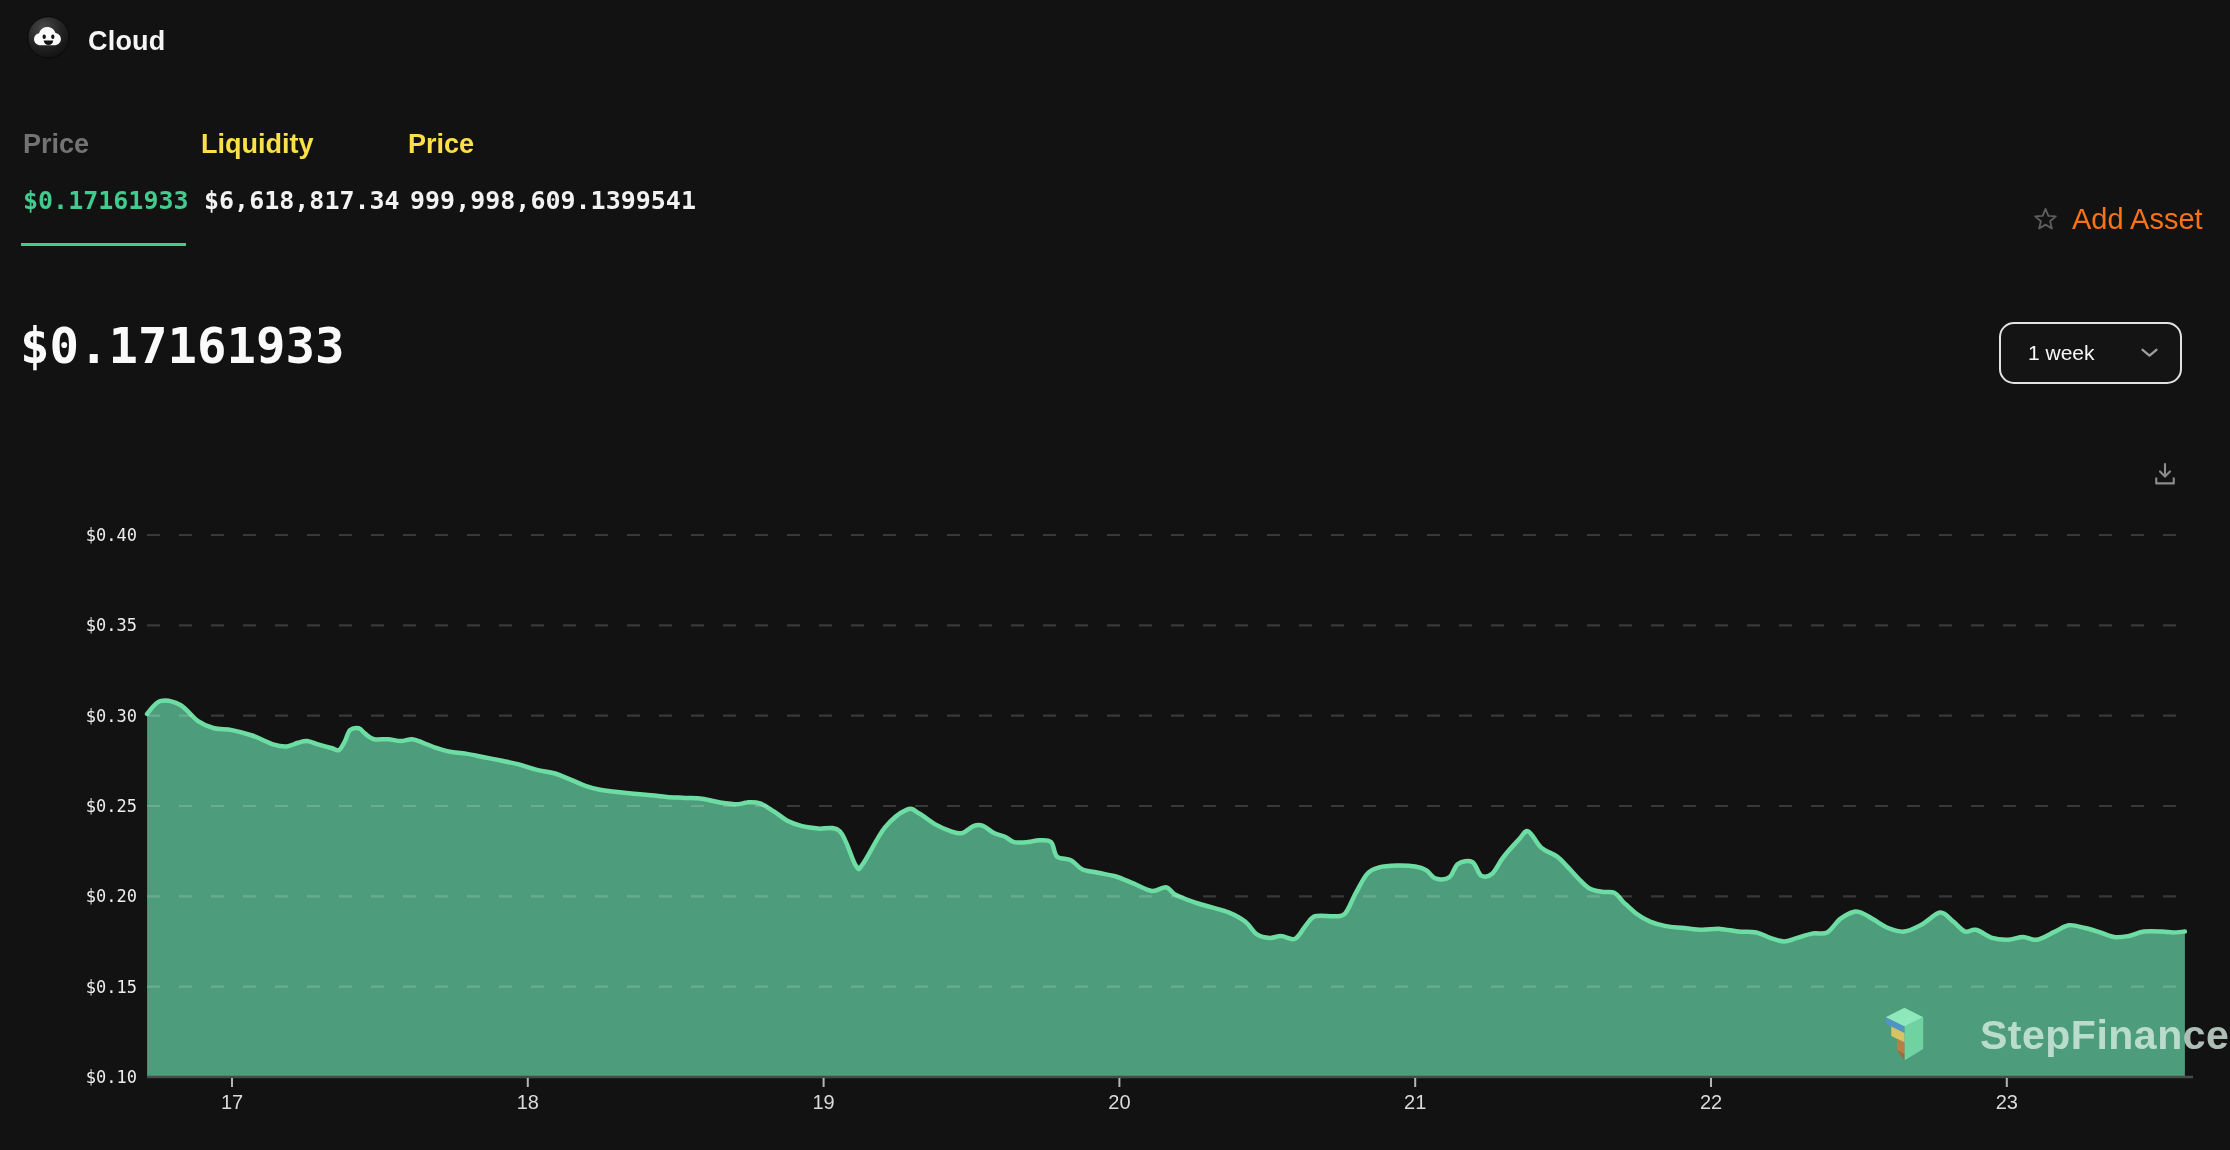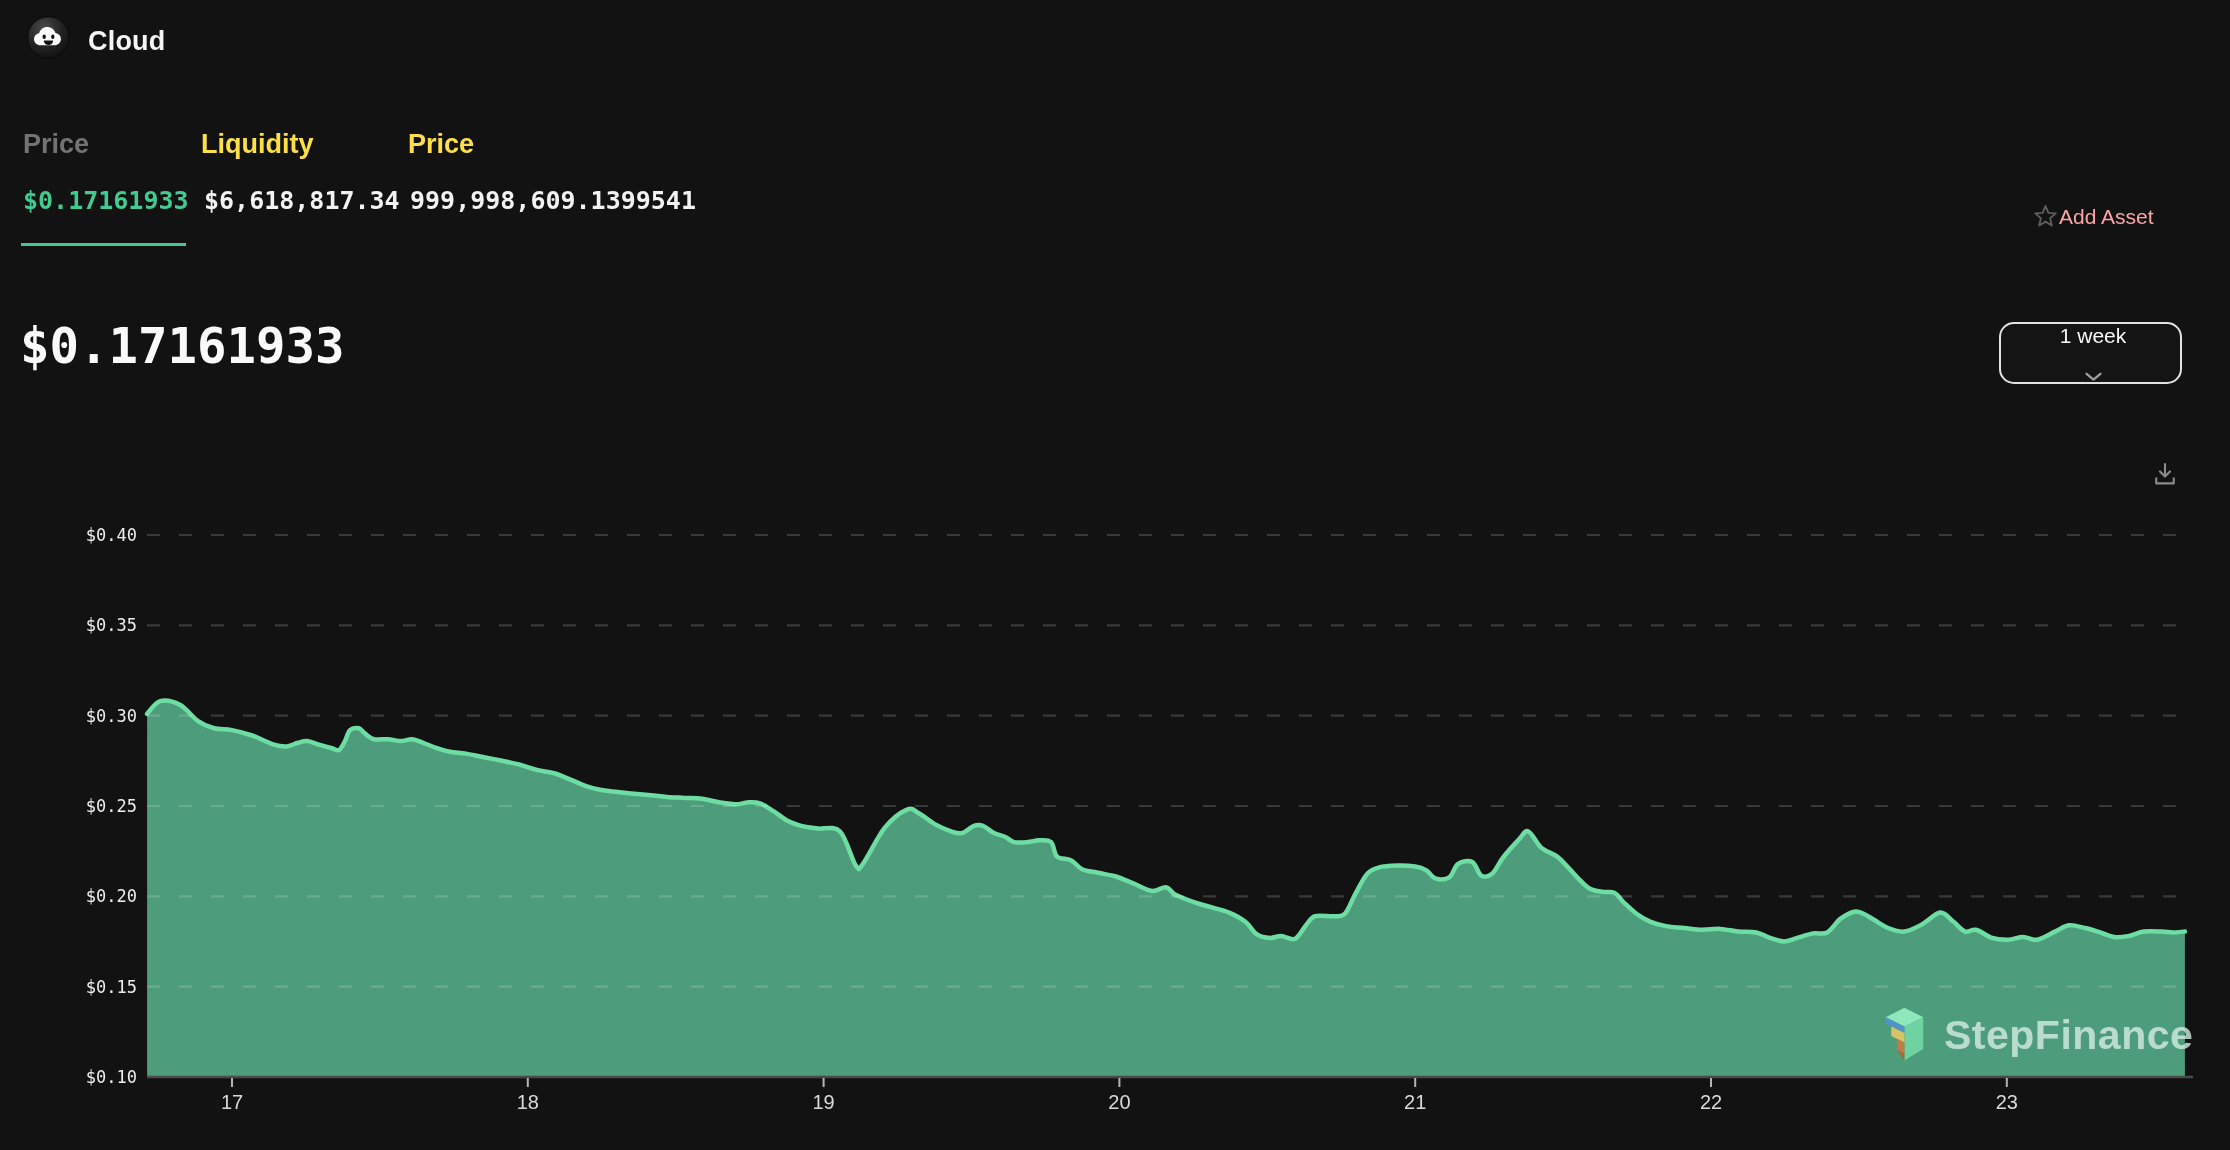--- a/index.html
+++ b/index.html
@@ -25,48 +25,48 @@
   }
   .tab-value.active { color:#41cb8f; }
   .tab-underline { position:absolute; left:21px; top:243px; width:165px; height:3px; background:#41cb8f; }
   .col-price  { left:23px; }
   .col-liq    { left:201px; }
   .col-supply { left:408px; }
   .col-liq-v  { left:204px; }
   .col-supply-v { left:410px; }
   
   .add-asset {
-    position:absolute; left:2032px; top:203px; display:flex; align-items:center; gap:0;
-    color:#fca5a5; font-size:21px; cursor:pointer;
+    position:absolute; left:2032px; top:203px; display:flex; align-items:center; gap:13px;
+    color:#f97316; font-size:29px; cursor:pointer;
   }
   
   .big-price {
     position:absolute; left:20px; top:318px;
     font-family:"DejaVu Sans Mono", monospace; font-weight:700;
     font-size:49px; color:#fafafa; line-height:1.2;
   }
   .range-select {
     position:absolute; left:1999px; top:322px; width:183px; height:62px;
     border:2.5px solid #e2e2e2; border-radius:15px; background:#141414;
     display:flex; align-items:center; justify-content:space-between;
-    padding:0 22px 0 27px; cursor:pointer;flex-direction:column;
+    padding:0 22px 0 27px; cursor:pointer;
   }
   .range-select .value { font-size:21px; color:#f7f7f7; font-weight:500; }
   
   .download-btn { position:absolute; left:2150px; top:459px; width:30px; height:30px; cursor:pointer; }
   
   .chart-svg { position:absolute; left:0; top:0; width:2230px; height:1150px; }
   .ylabel { font-family:"DejaVu Sans Mono", monospace; font-size:17px; font-weight:500; fill:#ededed; }
   .xlabel { font-family:"Liberation Sans", sans-serif; font-size:20px; fill:#dadada; }
   
   .watermark {
     position:absolute; left:1880px; top:1003px; display:flex; align-items:center; gap:17px;
   }
   .watermark .brand {
-    font-size:41px; font-weight:600; color:rgba(217,238,228,0.78); letter-spacing:0.5px;
+    font-size:41px; font-weight:600; color:rgba(217,238,228,0.78); letter-spacing:0.5px;margin-left:36px;
   }
 </style>
 </head>
 <body>
 
 <div class="page">
 
   <svg class="chart-svg" viewBox="0 0 2230 1150">
     <g>
         <path d="M147.1 713.9C149.3 711.8,154.6 702.7,160.1 701.2C165.6 699.7,173.6 701.5,179.9 704.8C186.2 708.1,192.3 717.2,198.0 721.1C203.7 725.0,208.3 726.8,214.0 728.3C219.6 729.8,225.6 728.9,232.0 730.1C238.4 731.3,245.1 733.1,252.1 735.5C259.1 737.9,268.2 742.8,274.0 744.6C279.8 746.4,283.0 746.7,287.0 746.4C291.0 746.1,294.6 743.7,298.0 742.8C301.3 741.9,303.6 740.7,307.1 741.0C310.6 741.3,314.8 743.4,319.0 744.6C323.1 745.8,328.6 747.3,332.0 748.2C335.3 749.1,336.9 751.2,339.1 750.0C341.2 748.8,343.2 744.3,345.0 741.0C346.8 737.6,347.7 732.2,350.0 730.1C352.3 728.0,356.4 727.7,358.9 728.3C361.4 728.9,362.6 731.9,365.1 733.7C367.6 735.5,370.2 738.3,374.0 739.2C377.8 740.1,383.4 738.9,387.9 739.2C392.4 739.5,396.9 741.0,400.9 741.0C404.9 741.0,408.4 738.9,412.1 739.2C415.8 739.5,418.9 741.3,423.1 742.8C427.2 744.3,432.5 746.7,437.0 748.2C441.5 749.7,445.2 750.9,450.0 751.8C454.8 752.7,460.3 752.7,466.0 753.6C471.6 754.5,478.0 756.0,484.0 757.2C490.0 758.4,496.2 759.6,502.1 760.8C507.9 762.0,513.1 762.9,518.9 764.4C524.7 766.0,531.0 768.4,537.0 769.9C543.0 771.4,549.0 771.7,555.0 773.5C561.0 775.3,567.9 778.6,573.1 780.7C578.2 782.8,581.6 784.6,586.1 786.1C590.6 787.6,595.5 788.8,600.0 789.7C604.5 790.6,607.8 790.9,613.0 791.5C618.2 792.1,624.7 792.8,631.0 793.4C637.3 794.0,644.9 794.6,650.9 795.2C656.8 795.8,661.2 796.5,666.8 797.0C672.5 797.4,679.0 797.6,684.9 797.9C690.7 798.2,696.2 798.0,702.0 798.8C707.9 799.5,714.1 801.5,720.1 802.4C726.1 803.3,733.6 804.2,738.1 804.2C742.6 804.2,743.3 802.5,747.0 802.4C750.6 802.2,755.5 801.8,760.0 803.3C764.5 804.8,769.4 808.6,773.9 811.4C778.4 814.3,782.4 818.0,786.9 820.5C791.5 822.9,795.9 824.5,801.1 825.9C806.3 827.2,811.5 827.7,818.0 828.6C824.4 829.5,833.6 825.1,839.9 831.3C846.2 837.5,852.0 860.2,855.8 865.6C859.7 871.0,858.1 870.1,862.9 863.8C867.8 857.5,877.5 836.7,884.8 827.7C892.2 818.6,901.3 812.0,907.0 809.6C912.7 807.2,914.2 810.8,918.8 813.2C923.5 815.6,929.4 821.1,934.8 824.1C940.2 827.1,946.6 829.8,951.1 831.3C955.6 832.8,958.2 834.0,962.0 833.1C965.8 832.2,970.4 827.1,973.9 825.9C977.4 824.7,979.7 824.7,983.0 825.9C986.4 827.1,990.3 831.3,994.0 833.1C997.6 834.9,1001.6 835.2,1004.9 836.7C1008.3 838.2,1010.2 841.2,1014.1 842.1C1017.9 843.0,1023.9 842.4,1028.0 842.1C1032.1 841.8,1035.1 840.3,1038.9 840.3C1042.8 840.3,1048.1 839.4,1051.1 842.1C1054.1 844.8,1053.7 853.6,1057.0 856.6C1060.3 859.6,1066.7 858.1,1070.9 860.2C1075.1 862.3,1077.6 867.1,1082.1 869.2C1086.7 871.3,1092.5 871.6,1098.1 872.8C1103.7 874.1,1109.9 874.7,1115.9 876.5C1121.8 878.3,1127.9 881.3,1133.9 883.7C1139.9 886.1,1146.6 890.3,1151.9 890.9C1157.3 891.5,1162.3 886.7,1166.1 887.3C1170.0 887.9,1170.5 892.1,1175.0 894.5C1179.5 896.9,1187.0 899.6,1193.1 901.8C1199.1 903.9,1205.1 905.4,1211.1 907.2C1217.1 909.0,1223.5 910.2,1229.1 912.6C1234.8 915.0,1240.5 918.0,1245.1 921.6C1249.7 925.2,1252.8 931.6,1256.9 934.3C1261.1 937.0,1265.9 937.6,1270.0 937.9C1274.0 938.2,1277.0 935.9,1281.2 936.1C1285.4 936.2,1291.0 940.6,1295.1 938.8C1299.2 937.0,1302.7 929.0,1306.0 925.2C1309.4 921.5,1310.5 917.7,1315.2 916.2C1319.9 914.7,1329.2 916.7,1334.2 916.2C1339.1 915.8,1341.4 917.4,1345.1 913.5C1348.7 909.6,1352.3 899.3,1356.0 892.7C1359.7 886.1,1363.4 878.0,1367.3 873.8C1371.1 869.5,1374.1 868.8,1379.1 867.4C1384.1 866.1,1391.1 865.8,1397.2 865.6C1403.2 865.5,1410.4 865.8,1415.2 866.5C1420.0 867.3,1422.8 868.2,1426.1 870.1C1429.5 872.1,1431.5 877.1,1435.3 878.3C1439.2 879.5,1445.4 879.8,1449.2 877.4C1453.0 875.0,1454.2 866.4,1458.1 863.8C1461.9 861.3,1468.4 860.0,1472.3 862.0C1476.1 864.0,1477.9 873.6,1481.2 875.6C1484.5 877.5,1488.5 876.8,1492.1 873.8C1495.8 870.7,1498.6 863.2,1503.1 857.5C1507.5 851.8,1514.8 843.8,1519.0 839.4C1523.2 835.1,1524.5 829.9,1528.2 831.3C1531.9 832.6,1536.4 843.3,1541.2 847.6C1546.0 851.8,1552.7 853.3,1557.2 856.6C1561.7 859.9,1564.6 863.8,1568.1 867.4C1571.6 871.0,1574.7 874.8,1578.2 878.3C1581.7 881.7,1585.1 885.9,1589.1 888.2C1593.1 890.5,1598.0 891.1,1602.1 891.8C1606.3 892.6,1610.8 891.1,1614.3 892.7C1617.8 894.4,1619.5 898.3,1623.1 901.8C1626.8 905.2,1631.7 910.2,1636.2 913.5C1640.6 916.8,1645.1 919.5,1650.1 921.6C1655.0 923.7,1660.4 925.1,1666.0 926.1C1671.7 927.2,1678.1 927.3,1684.1 928.0C1690.1 928.6,1696.1 929.6,1702.1 929.8C1708.1 929.9,1714.2 928.6,1720.2 928.9C1726.2 929.2,1732.2 931.0,1738.2 931.6C1744.2 932.2,1750.9 931.4,1756.3 932.5C1761.6 933.5,1765.5 936.4,1770.2 937.9C1774.8 939.4,1779.6 941.5,1784.1 941.5C1788.5 941.5,1792.2 939.2,1797.1 937.9C1801.9 936.5,1808.0 934.3,1813.1 933.4C1818.1 932.5,1822.7 934.9,1827.2 932.5C1831.8 930.1,1835.8 922.4,1840.3 918.9C1844.8 915.5,1850.4 912.6,1854.2 911.7C1858.0 910.8,1859.7 912.1,1863.0 913.5C1866.3 914.9,1869.8 917.4,1874.0 919.8C1878.2 922.2,1883.2 926.0,1888.2 928.0C1893.2 929.9,1898.5 932.2,1904.2 931.6C1909.8 931.0,1916.2 927.5,1922.2 924.3C1928.2 921.2,1935.1 913.0,1940.2 912.6C1945.4 912.1,1949.1 918.5,1953.3 921.6C1957.4 924.8,1961.3 930.2,1965.1 931.6C1968.9 932.9,1971.6 928.7,1976.0 929.8C1980.5 930.8,1986.7 936.2,1992.0 937.9C1997.3 939.5,2002.8 939.8,2008.0 939.7C2013.2 939.5,2018.2 937.0,2023.1 937.0C2027.9 937.0,2031.6 940.6,2037.0 939.7C2042.3 938.8,2049.7 934.0,2055.0 931.6C2060.3 929.2,2063.9 925.8,2068.9 925.2C2073.9 924.6,2080.1 926.9,2084.9 928.0C2089.7 929.0,2093.1 930.1,2097.9 931.6C2102.7 933.1,2108.9 936.2,2113.9 937.0C2118.9 937.7,2123.0 937.0,2128.1 936.1C2133.1 935.2,2138.4 932.3,2144.1 931.6C2149.7 930.8,2157.0 931.4,2161.8 931.6C2166.6 931.7,2169.2 932.5,2173.0 932.5C2176.9 932.5,2182.9 931.7,2184.9 931.6L2184.9 1077 L147.1 1077 Z" fill="#4d9c7b"></path>

